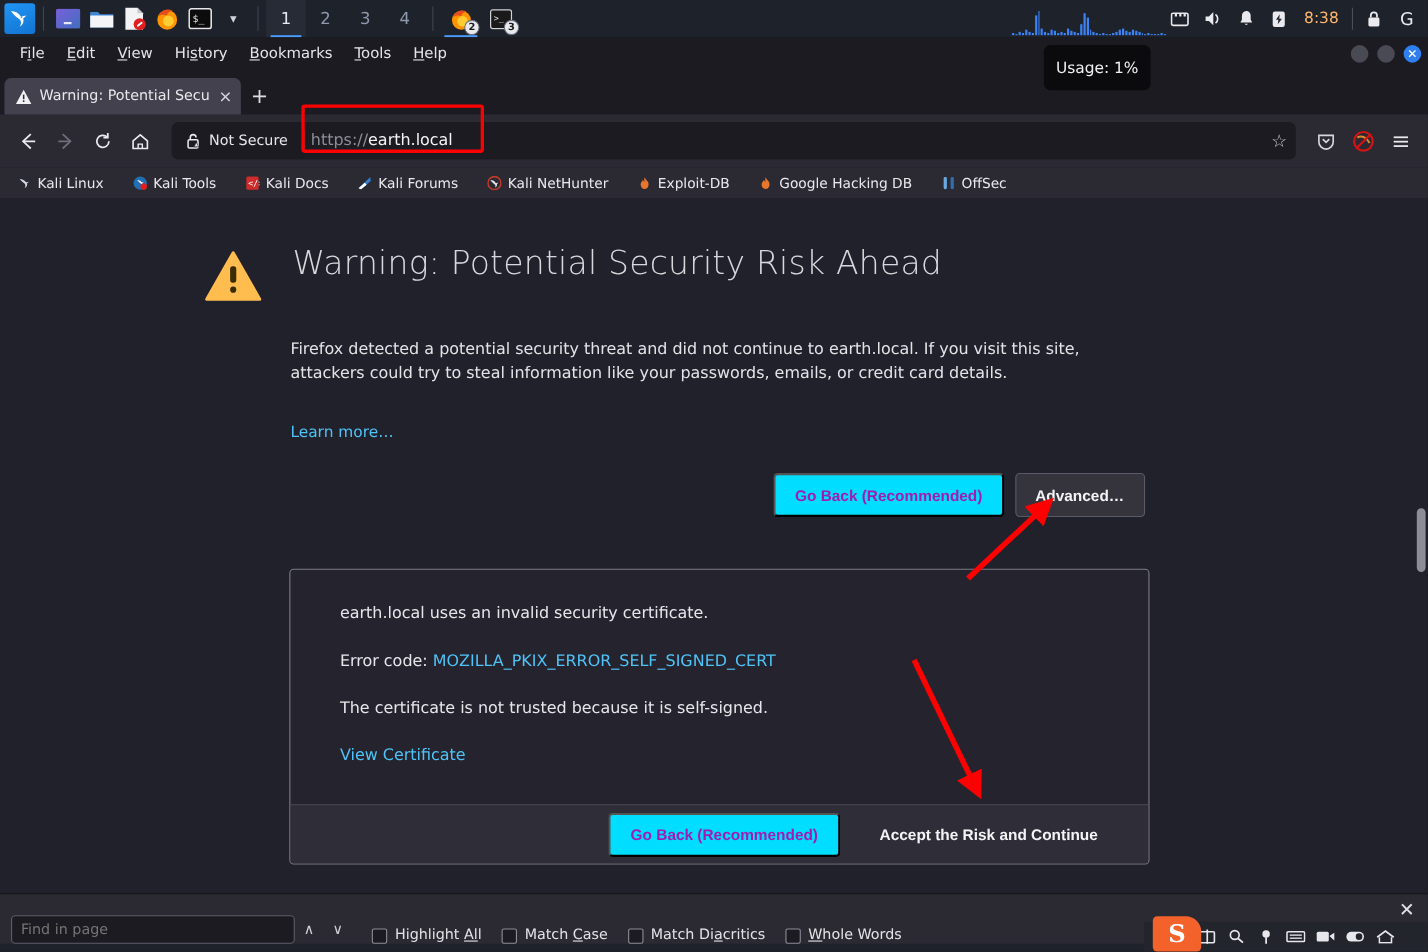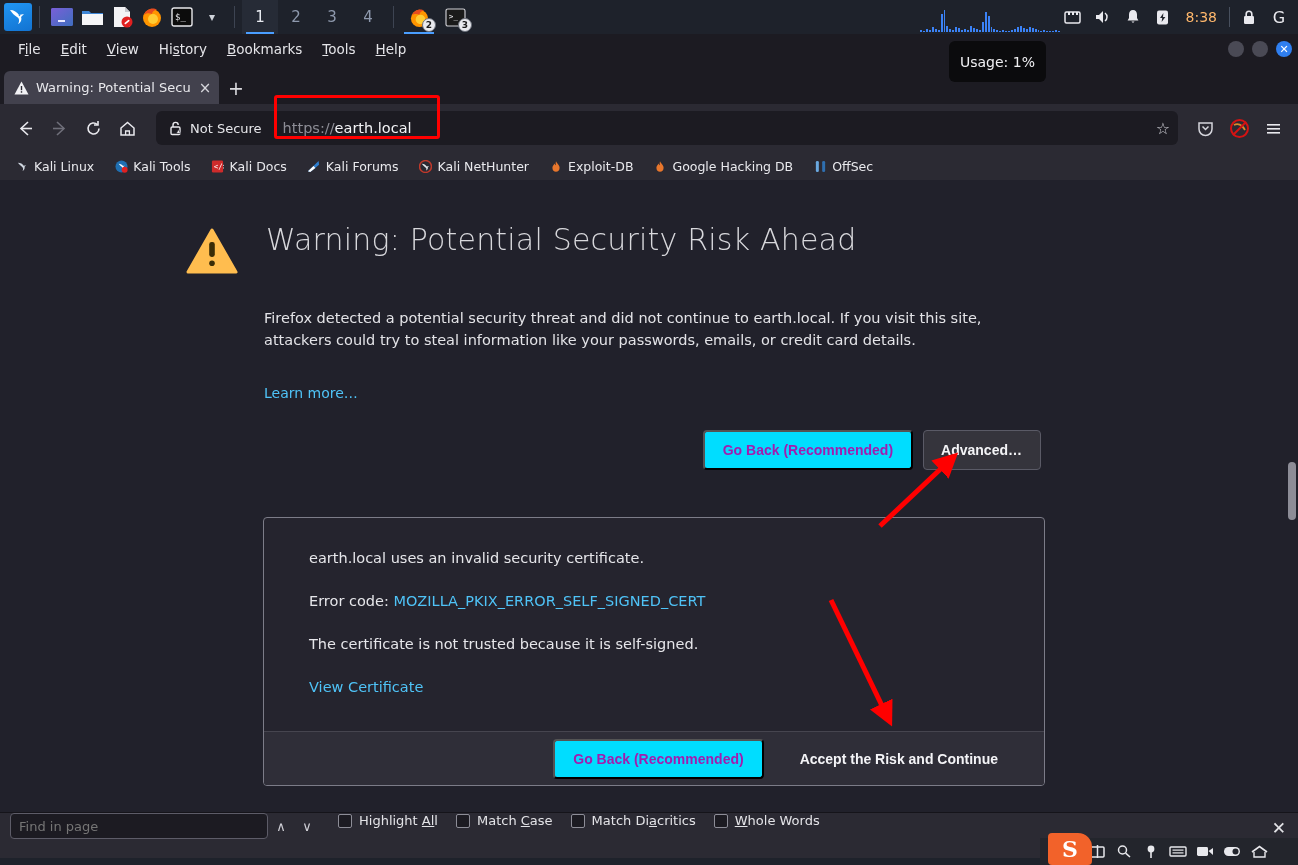--- a/index.html
+++ b/index.html
@@ -103,21 +103,21 @@
   .url-divider{ width:1px;height:20px;background:#4b4a54;margin:0 6px; }
   .url-text{ font-size:14.5px; flex:1; }
   .url-text .scheme{ color:#8d8d96; }
   .url-text .host{ color:#f3f3f6; }
   #url-highlight{
     position:absolute; left:118px; top:-16px; width:166px; height:44px;
     border:3px solid #ff0000; border-radius:3px; pointer-events:none; z-index:20;
   }
   .star{ font-size:16px;color:#c9c9d0; }
 
-  #bookmarkbar{ height:28px; display:flex; align-items:center; padding-left:8px; gap:6px; background:#2b2a33; }
+  #bookmarkbar{ height:28px; display:flex; align-items:center; padding-left:8px; gap:12px; background:#2b2a33; }
   .bm{ display:flex;align-items:center;gap:5px;padding:3px 7px;border-radius:4px;font-size:12.5px;color:#e9e9ed; }
   .bmico{ width:14px;height:14px;display:flex;align-items:center;justify-content:center;font-size:11px;border-radius:2px; }
 
   
   #content{ position:relative; height:634px; background:#21212b; overflow:hidden; }
   #content-inner{ padding:42px 0 0 0; }
   .cert-head{ display:flex; align-items:flex-start; padding-left:186px; }
   .warn-tri{ width:52px;height:46px;flex:none;margin-top:6px; }
   .page-title{
     font-size:30px; font-weight:300; color:#d8d8dc; margin-left:28px; letter-spacing:.2px;
@@ -148,21 +148,21 @@
 
   #scrollbar-track{ position:absolute; right:0; top:0; width:12px; height:634px; background:transparent; }
   #scrollbar-thumb{ position:absolute; right:2px; top:282px; width:8px; height:58px; border-radius:4px; background:#8d8d97; }
 
   
   #arrow-layer{ position:absolute; left:0; top:0; width:1298px; height:634px; pointer-events:none; }
 
   
   #findbar{
     position:absolute; left:0; top:812px; width:1298px; height:46px; background:#2b2a33;
-    border-top:1px solid #15141a; display:flex; align-items:flex-start; padding-left:10px;
+    border-top:1px solid #15141a; display:flex; align-items:flex-end; padding-left:10px;
   }
   #find-input{
     width:258px;height:26px;background:#1c1b22;border:1px solid #5d5c68;border-radius:4px;
     color:#8b8b95;font-size:13px;padding:0 8px;font-family:"DejaVu Sans",sans-serif;
   }
   .find-nav{ width:26px;height:26px;display:flex;align-items:center;justify-content:center;color:#cfcfd6;font-size:13px; }
   .find-check{ display:flex;align-items:center;gap:7px;margin-left:18px;font-size:13px;color:#e3e3e7; }
   .cbox{ width:14px;height:14px;border:1px solid #8d8d97;border-radius:2px;background:#1c1b22; }
 
   

